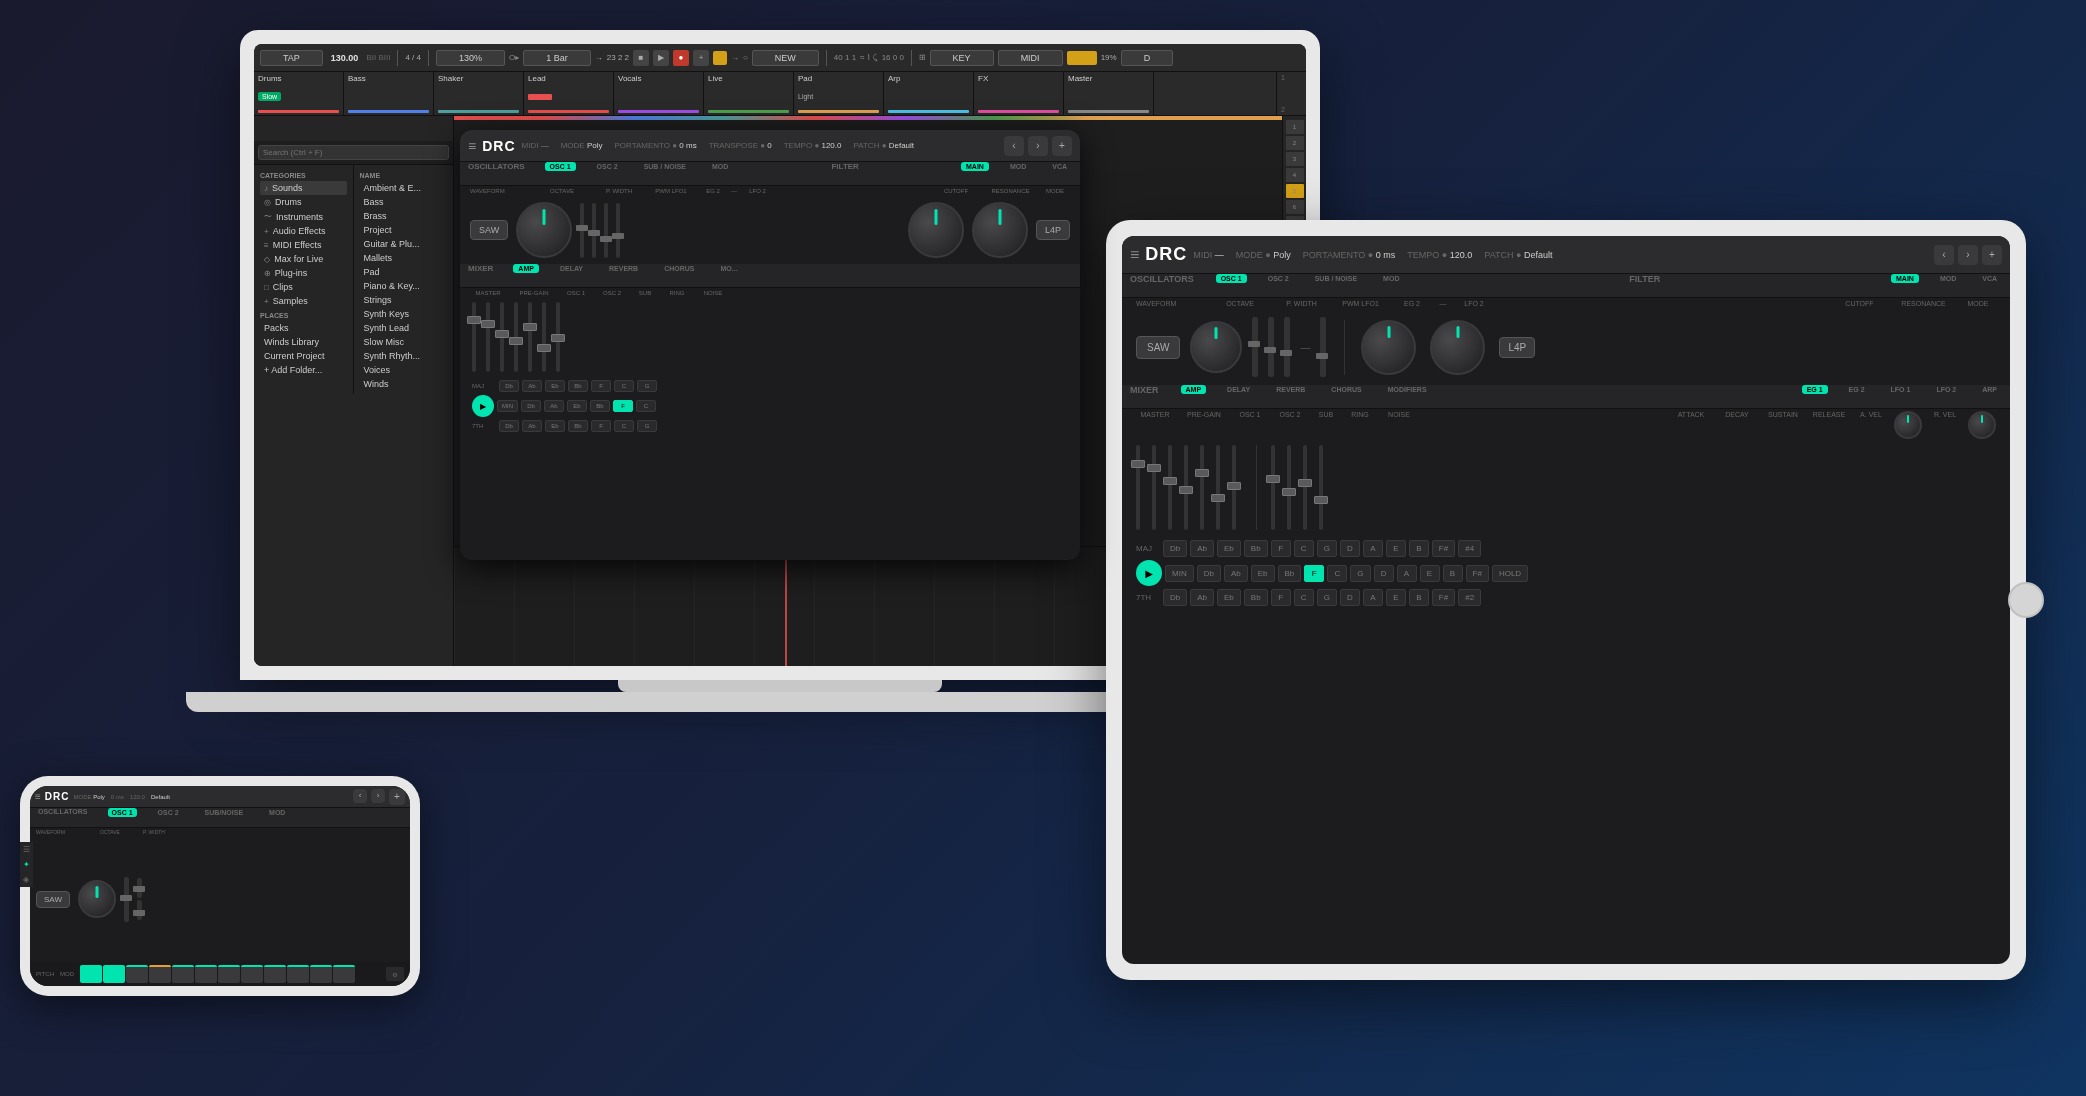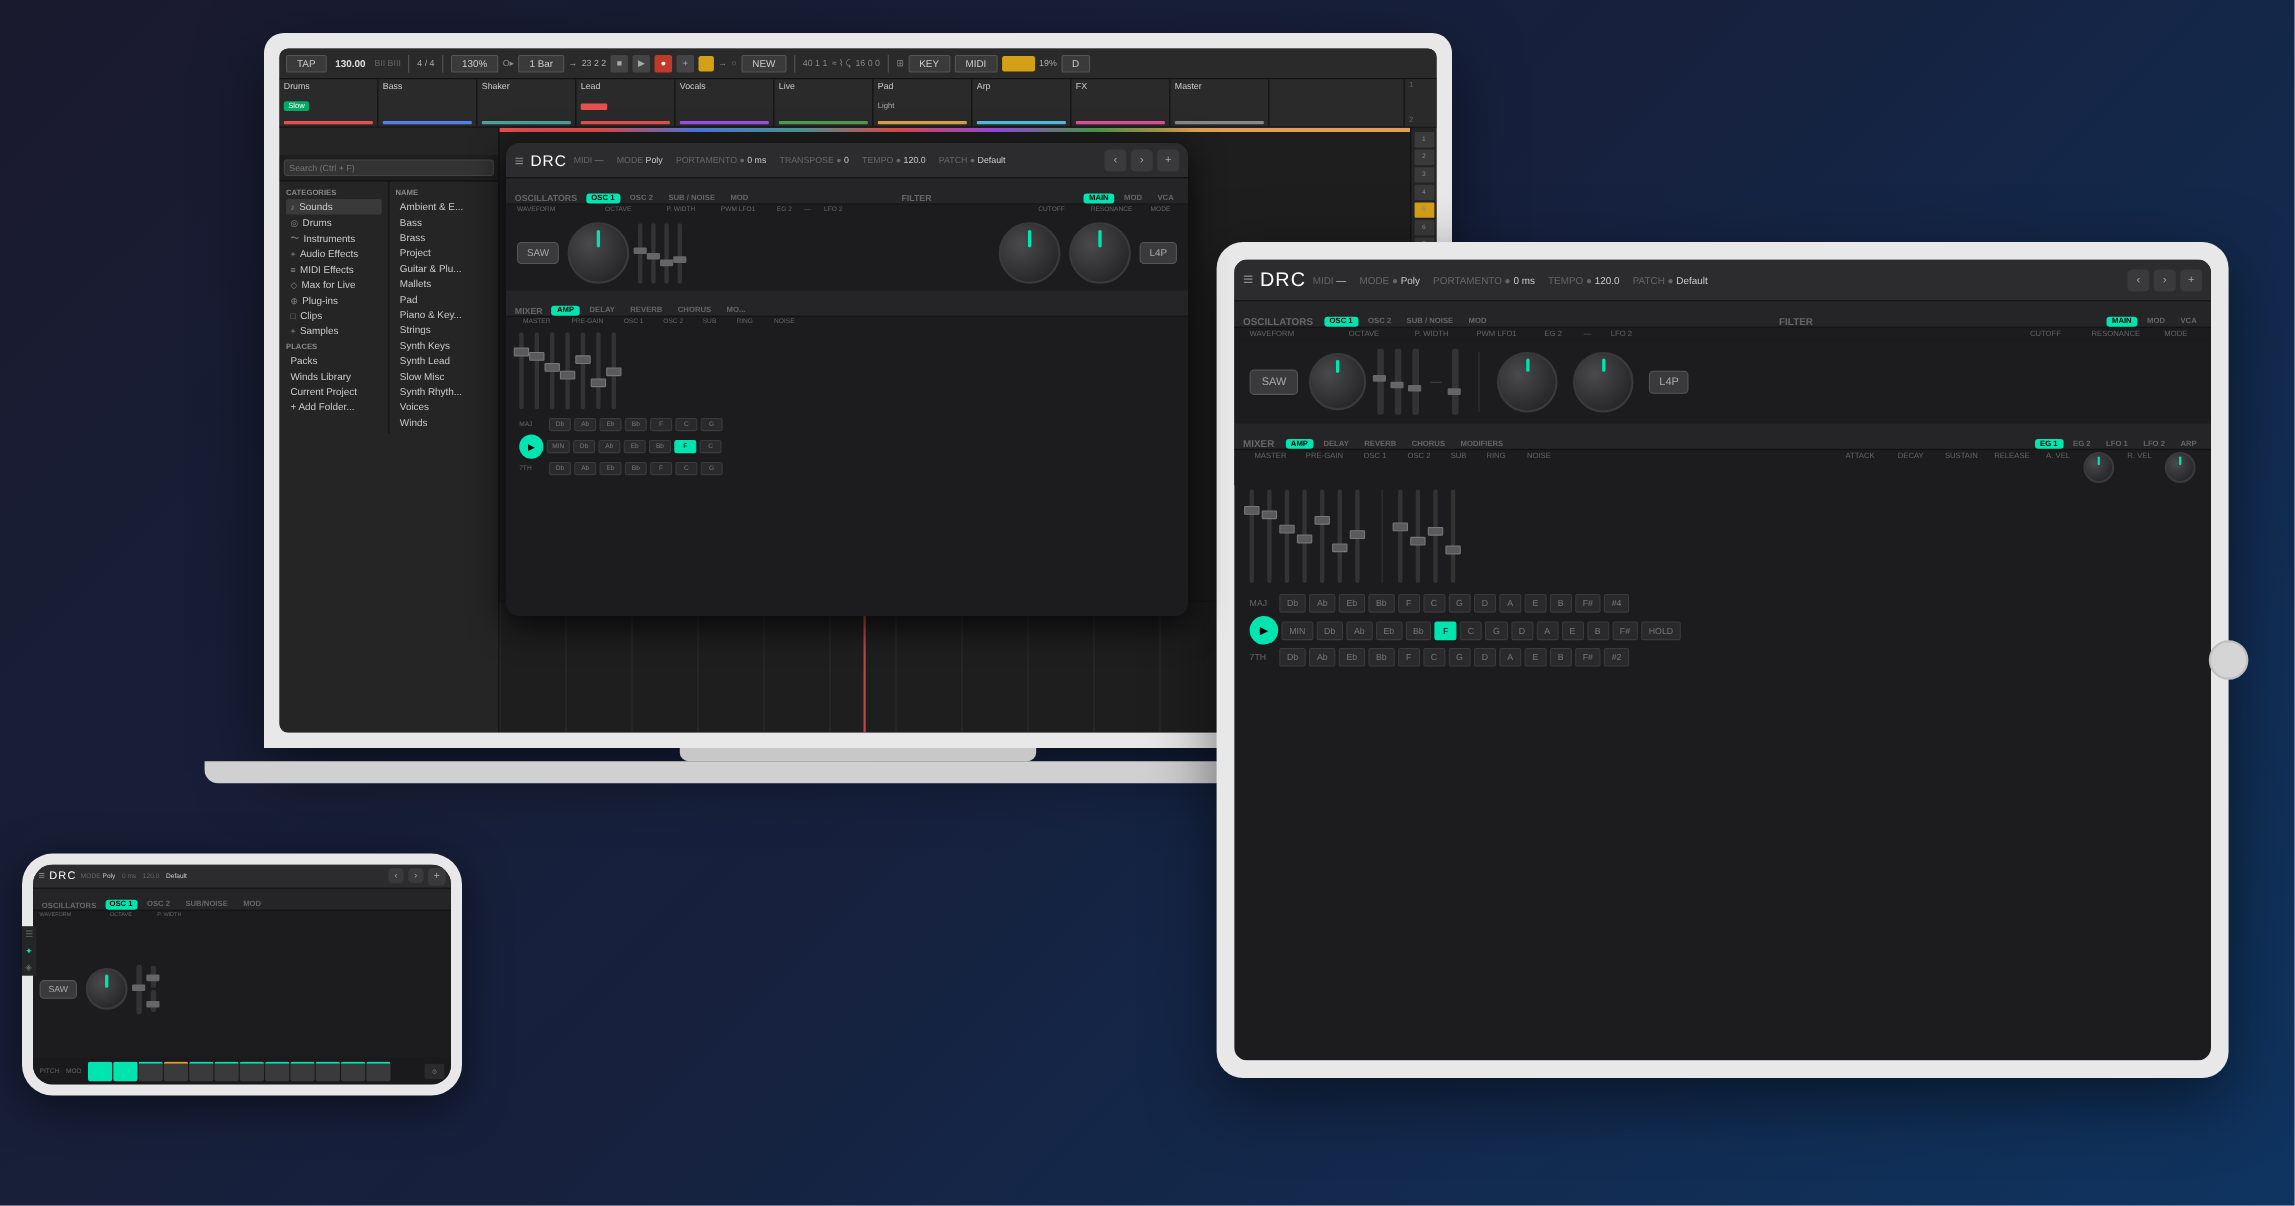--- a/index.html
+++ b/index.html
@@ -65,21 +65,21 @@
       align-items: center;
       padding: 0 6px;
       gap: 4px;
       flex-shrink: 0;
       border-bottom: 1px solid #111;
     }
     .ableton-topbar .btn-small {
       background: #3a3a3a;
       color: #ccc;
       font-size: 9px;
-      padding: 2px 9px;
+      padding: 2px 22px;
       border-radius: 2px;
       border: 1px solid #555;
     }
     .ableton-topbar .tempo {
       color: #e0e0e0;
       font-size: 9px;
       font-weight: bold;
       padding: 0 4px;
     }
     .ableton-topbar .divider {
@@ -269,21 +269,21 @@
       height: 100%;
       border-radius: 18px;
       overflow: hidden;
     }
     .drc-menu-icon {
       color: #888;
       font-size: 14px;
     }
     .drc-logo {
       font-size: 14px;
-      font-weight: normal;
+      font-weight: bold;
       color: #fff;
       letter-spacing: 1px;
     }
     .drc-info {
       display: flex;
       gap: 12px;
       font-size: 8px;
       color: #888;
     }
     .drc-info span { color: #ccc; }
@@ -456,25 +456,25 @@
       align-items: center;
       background: #2c2c2e;
       height: 32px;
       padding: 0 8px;
       gap: 6px;
       border-bottom: 1px solid #111;
     }
 
     .section-bar {
       display: flex;
-      align-items: flex-end;
+      align-items: flex-start;
       background: #252527;
       height: 24px;
       padding: 0 8px;
-      gap: 4px;
+      gap: 16px;
       border-bottom: 1px solid #111;
     }
     .section-bar .tab-pill {
       background: #00e5b0;
       color: #000;
       font-size: 7px;
       font-weight: bold;
       padding: 1px 5px;
       border-radius: 3px;
     }

